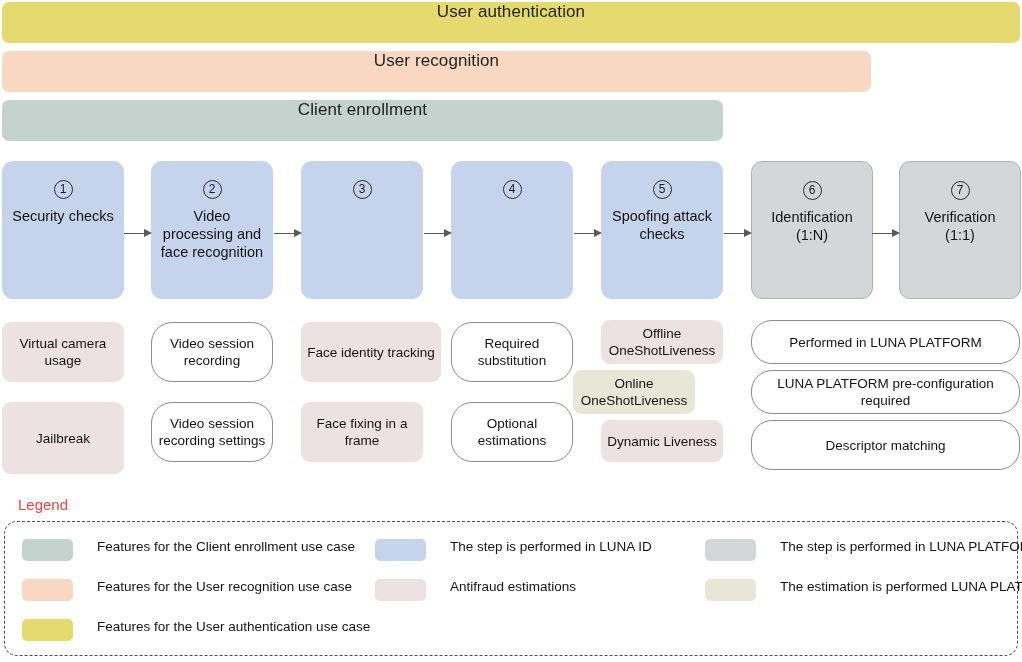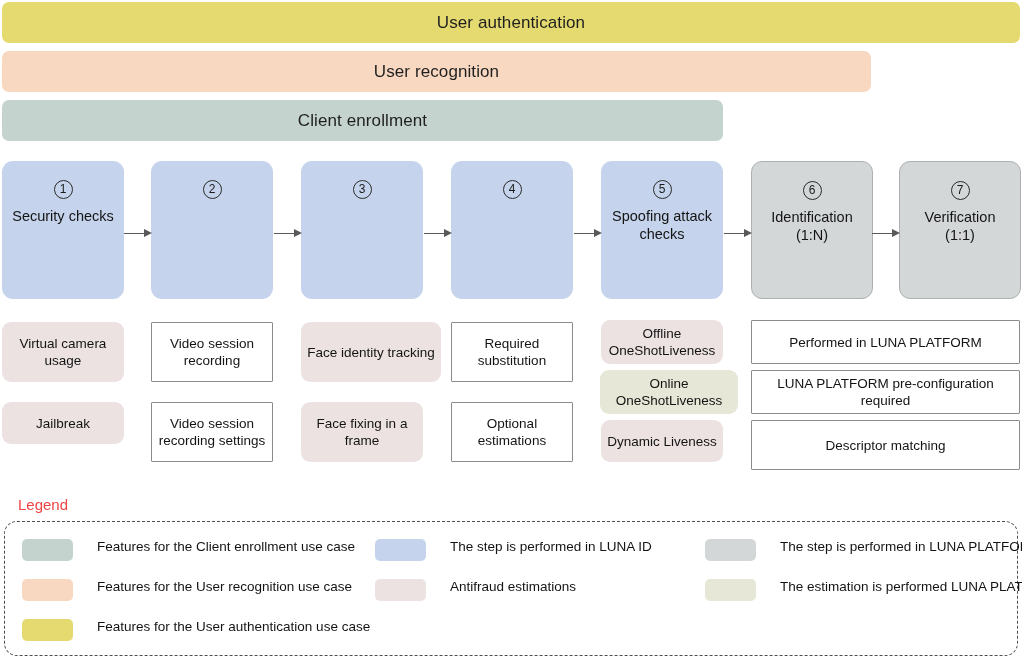--- a/index.html
+++ b/index.html
@@ -16,21 +16,21 @@
     font-family: "Liberation Sans", sans-serif;
     color: #1a1a1a;
     overflow: hidden;
   }
 
   
   .banner {
     position: absolute;
     border-radius: 7px;
     display: flex;
-    align-items: center;
+    align-items: flex-start;
     justify-content: center;
     font-size: 17px;
     color: #1f1f1f;
     letter-spacing: .1px;
   }
   #banner-auth   { left: 2px;  top: 2px;   width: 1018px; height: 41px; background: #e4da6f; }
   #banner-recog  { left: 2px;  top: 51px;  width: 869px;  height: 41px; background: #f8d8c1; }
   #banner-enroll { left: 2px;  top: 100px; width: 721px;  height: 41px; background: #c4d3cd; }
 
   
@@ -107,21 +107,21 @@
     align-items: center;
     justify-content: center;
     text-align: center;
     font-size: 13.5px;
     line-height: 17px;
     padding: 2px 6px;
     color: #141414;
   }
   .feature.pink  { background: #ece2e1; }
   .feature.olive { background: #e6e7d6; }
-  .feature.white { background: #ffffff; border: 1px solid #8c8c8c; border-radius: 1px; }
+  .feature.white { background: #ffffff; border: 1px solid #8c8c8c; border-radius: 21px; }
 
   
   #legend-title {
     position: absolute;
     left: 18px;
     top: 496px;
     font-size: 15px;
     color: #ef4444;
   }
   #legend-box {
@@ -166,20 +166,21 @@
 
 <div class="steps">
 
   <div class="step blue" style="left:2px">
     <div class="step-num">1</div>
     <div class="step-label">Security checks</div>
   </div>
 
   <div class="step blue" style="left:151px">
     <div class="step-num">2</div>
+    <div class="step-label">Video processing and face recognition</div>
   </div>
 
   <div class="step blue" style="left:301px">
     <div class="step-num">3</div>
   </div>
 
   <div class="step blue" style="left:451px">
     <div class="step-num">4</div>
   </div>
 
@@ -220,21 +221,21 @@
     <span class="head"></span>
   </div>
 <div class="arrow" style="left:872px">
     <span class="shaft"></span>
     <span class="head"></span>
   </div>
 
 <div class="feature pink" style="left:2px;top:322px;width:122px;height:60px">
     <span>Virtual camera usage</span>
   </div>
-<div class="feature pink" style="left:2px;top:402px;width:122px;height:42px">
+<div class="feature pink" style="left:2px;top:402px;width:122px;height:72px">
     <span>Jailbreak</span>
   </div>
 
 <div class="feature white" style="left:151px;top:322px;width:122px;height:60px">
     <span>Video session recording</span>
   </div>
 <div class="feature white" style="left:151px;top:402px;width:122px;height:60px">
     <span>Video session recording settings</span>
   </div>
 
@@ -248,21 +249,21 @@
 <div class="feature white" style="left:451px;top:322px;width:122px;height:60px">
     <span>Required substitution</span>
   </div>
 <div class="feature white" style="left:451px;top:402px;width:122px;height:60px">
     <span>Optional estimations</span>
   </div>
 
 <div class="feature pink" style="left:601px;top:320px;width:122px;height:44px">
     <span>Offline OneShotLiveness</span>
   </div>
-<div class="feature olive" style="left:600px;top:370px;width:138px;height:44px">
+<div class="feature olive" style="left:573px;top:370px;width:122px;height:44px">
     <span>Online OneShotLiveness</span>
   </div>
 <div class="feature pink" style="left:601px;top:420px;width:122px;height:42px">
     <span>Dynamic Liveness</span>
   </div>
 
 <div class="feature white" style="left:751px;top:320px;width:269px;height:44px">
     <span>Performed in LUNA PLATFORM</span>
   </div>
 <div class="feature white" style="left:751px;top:370px;width:269px;height:44px">

